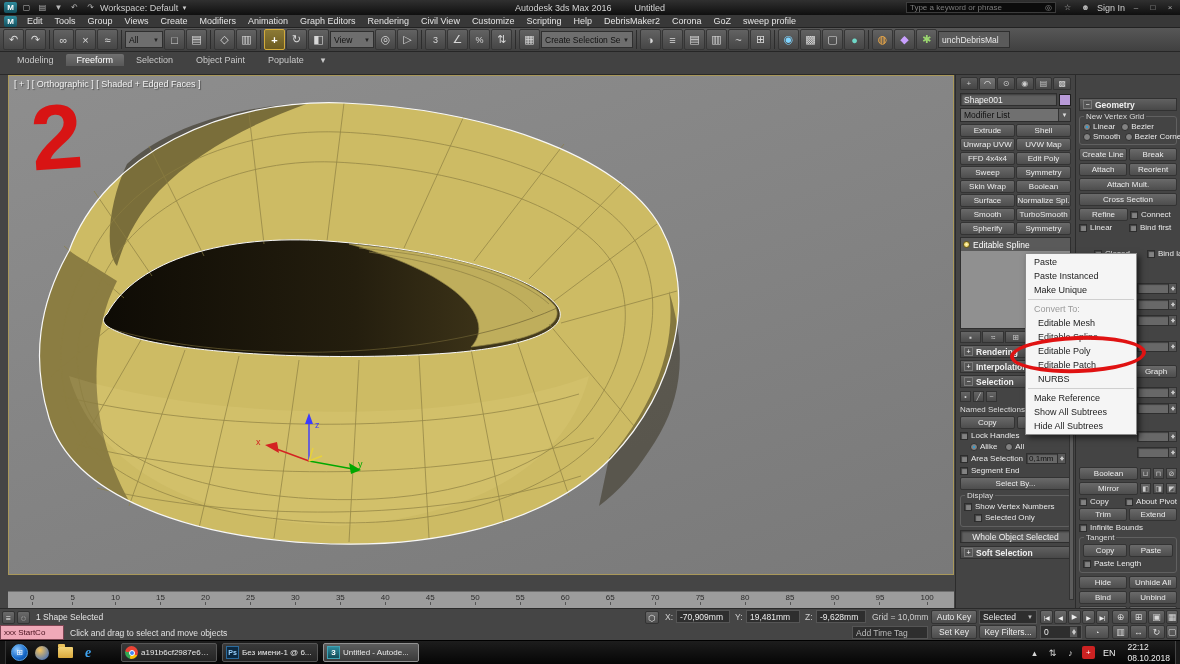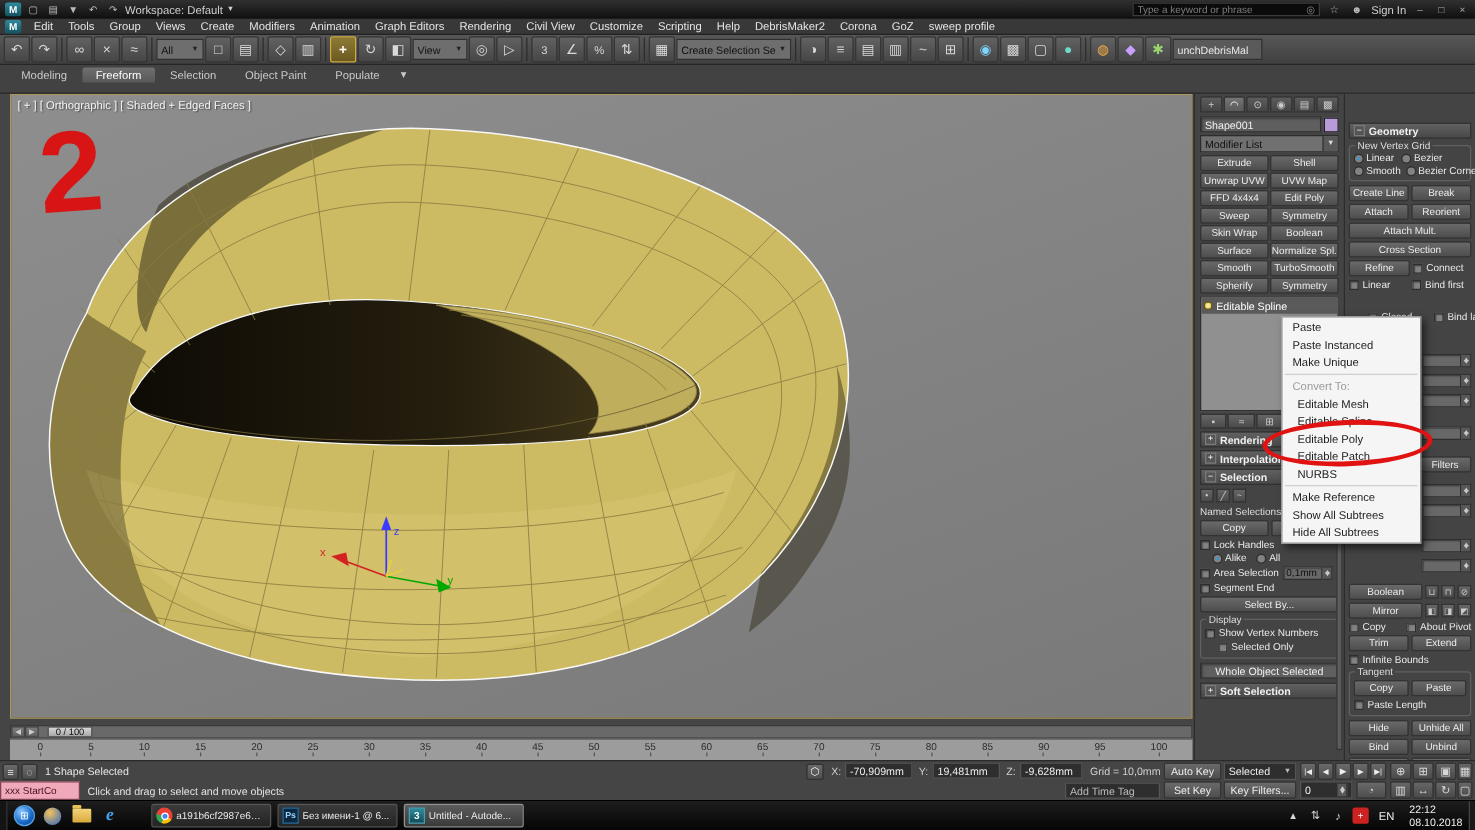--- a/index.html
+++ b/index.html
@@ -116,20 +116,25 @@
     <span class="qicon" style="background:linear-gradient(#2e8c9e,#14505e);border-radius:2px;color:#fff;font-weight:bold">M</span>
     <span class="qicon">▢</span>
     <span class="qicon">▤</span>
     <span class="qicon">▼</span>
     <span class="qicon">↶</span>
     <span class="qicon">↷</span>
     <span style="display:flex;align-items:center;gap:3px">
       <span>Workspace: Default</span>
       <span style="font-size:6px">▼</span>
     </span>
+    <div id="tb-title">
+      <span>Autodesk 3ds Max 2016</span>
+      <span style="display:inline-block;width:18px"></span>
+      <span>Untitled</span>
+    </div>
     <div id="tb-right">
       <div id="search">
         <input placeholder="Type a keyword or phrase" style="">
         <span style="color:#8a8a8a;font-size:8px">◎</span>
       </div>
       <span class="qicon">☆</span>
       <span class="qicon">☻</span>
       <span style="color:#cfcfcf">Sign In</span>
       <span class="winbtn">–</span>
       <span class="winbtn">□</span>
@@ -296,25 +301,20 @@
         <line x1="300" y1="385" x2="304" y2="372" stroke="#e8d23a"></line>
         <text x="306" y="352" font-size="9" fill="#3b3bff" stroke="none">z</text>
         <text x="349" y="391" font-size="9" fill="#00a800" stroke="none">y</text>
         <text x="247" y="369" font-size="9" fill="#d42222" stroke="none">x</text>
       </g>
 
       <text x="22" y="92" font-size="92" font-weight="bold" fill="#d81414" transform="rotate(-4 60 60)">2</text>
     </svg>
   </div>
 
-  <div id="tl-slider" class="abs">
-    <span class="tlarrow">◀</span>
-    <span class="tlarrow">▶</span>
-    <span id="tl-handle">0 / 100</span>
-  </div>
   <div id="tl-ruler" class="abs">
     <span class="tick">
         <span>0</span>
         <i></i>
       </span>
     <span class="tick">
         <span>5</span>
         <i></i>
       </span>
     <span class="tick">
@@ -596,21 +596,21 @@
           <span class="updn"></span>
         </span>
       <span class="spin" style="position:absolute;right:0;top:40px">
           <span class="num"></span>
           <span class="updn"></span>
         </span>
       <span class="spin" style="position:absolute;right:0;top:66px">
           <span class="num"></span>
           <span class="updn"></span>
         </span>
-      <span class="btn" style="position:absolute;right:0;top:90px;width:42px">Filters</span>
+      <span class="btn" style="position:absolute;right:0;top:90px;width:42px">Graph</span>
       <span class="spin" style="position:absolute;right:0;top:112px">
           <span class="num"></span>
           <span class="updn"></span>
         </span>
       <span class="spin" style="position:absolute;right:0;top:128px">
           <span class="num"></span>
           <span class="updn"></span>
         </span>
       <span class="spin" style="position:absolute;right:0;top:156px">
           <span class="num"></span>

